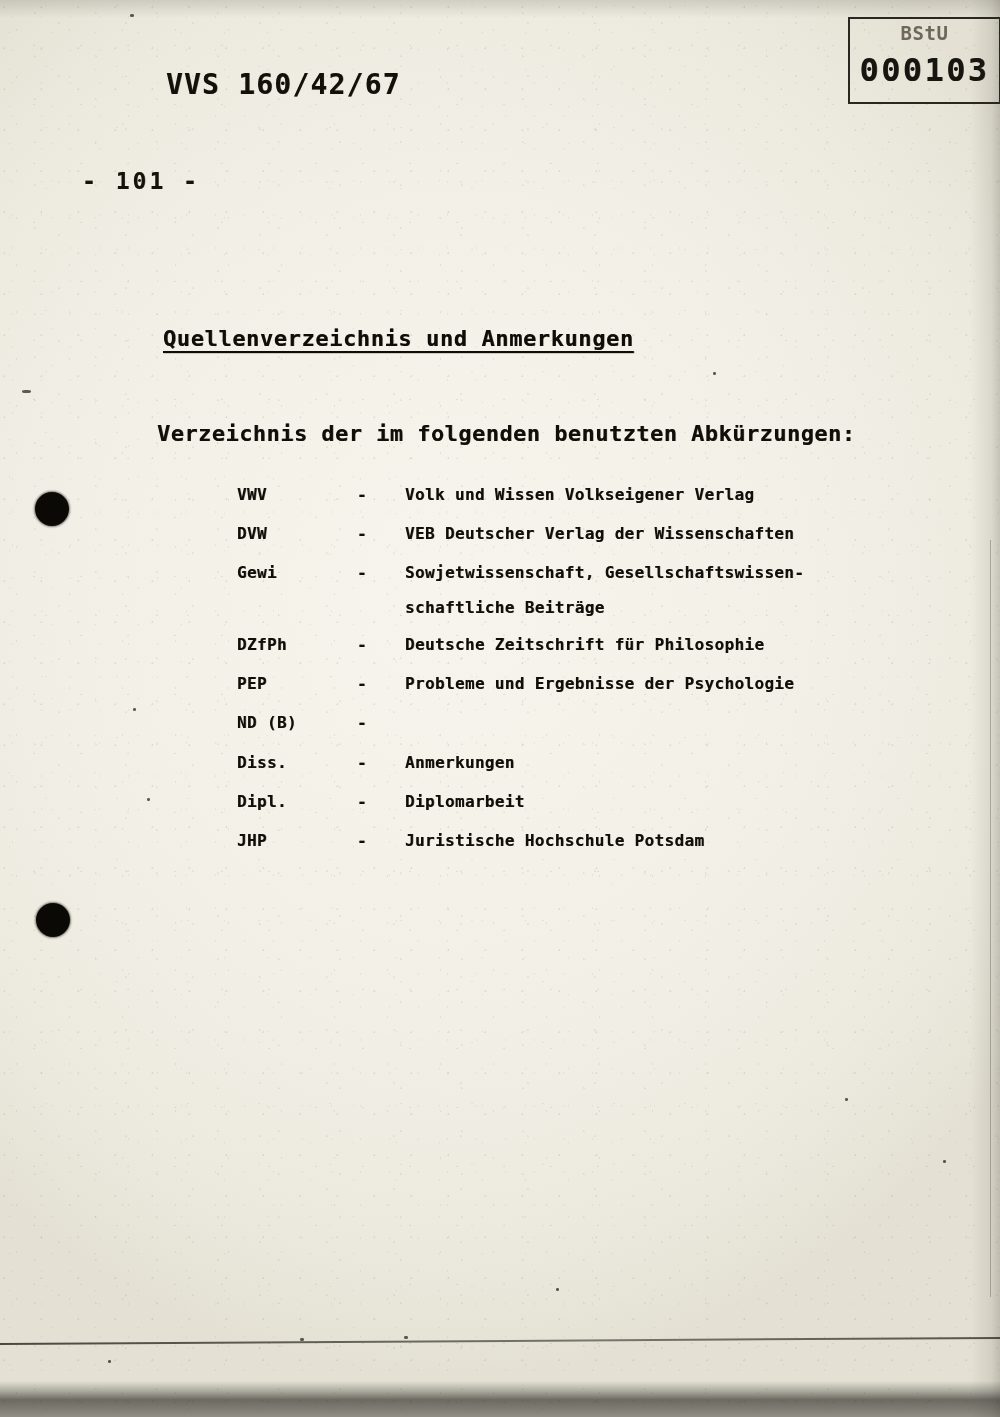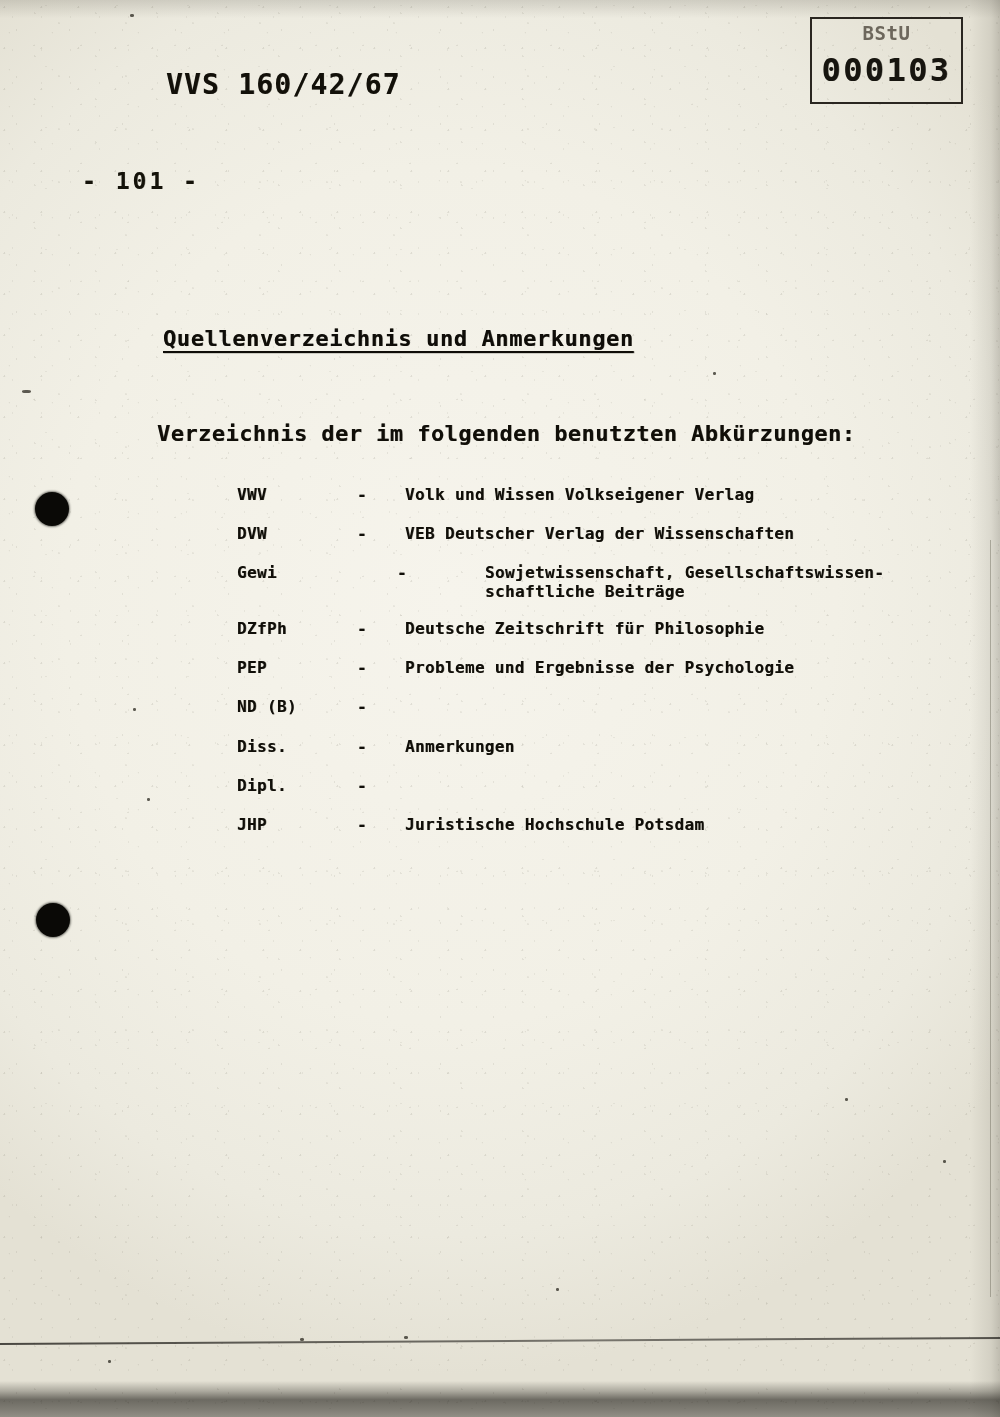--- a/index.html
+++ b/index.html
@@ -142,56 +142,56 @@
     display: flex;
     align-items: flex-start;
     margin-bottom: 21px;
     font-size: 16px;
     font-weight: 700;
     letter-spacing: .35px;
     line-height: 1.13;
     color: #100e08;
     text-shadow: .45px .3px 0 rgba(18,16,10,.55);
   }
-  .abbrev-row.tight { margin-bottom: 19px; gap: 40px; }
+  .abbrev-row.tight { margin-bottom: 19px; }
 
   .abbrev-short {
     width: 120px;
     flex: 0 0 120px;
     white-space: nowrap;
   }
   .abbrev-dash {
     width: 48px;
     flex: 0 0 48px;
     text-align: left;
   }
   .abbrev-full {
     flex: 1 1 auto;
   }
   .abbrev-full .cont {
     display: block;
-    margin-top: 1px;
+    margin-top: 17px;
   }
 
   
   .hole {
     position: absolute;
     width: 34px;
     height: 34px;
     border-radius: 50%;
     background: #0a0906;
     box-shadow: 0 0 2px 1px rgba(10,9,6,.5);
   }
   .hole-1 { left: 35px; top: 492px; }
   .hole-2 { left: 36px; top: 903px; }
 
   
   .stamp-box {
     position: absolute;
-    left: 810px;
+    left: 848px;
     top: 17px;
     width: 153px;
     height: 87px;
     border: 2px solid #2a2620;
     box-sizing: border-box;
     display: flex;
     flex-direction: column;
     align-items: center;
     justify-content: flex-start;
     padding-top: 3px;
@@ -281,20 +281,21 @@
 
     <div class="abbrev-row">
       <span class="abbrev-short">Diss.</span>
       <span class="abbrev-dash">-</span>
       <span class="abbrev-full">Anmerkungen</span>
     </div>
 
     <div class="abbrev-row">
       <span class="abbrev-short">Dipl.</span>
       <span class="abbrev-dash">-</span>
+      <span class="abbrev-full">Diplomarbeit</span>
     </div>
 
     <div class="abbrev-row">
       <span class="abbrev-short">JHP</span>
       <span class="abbrev-dash">-</span>
       <span class="abbrev-full">Juristische Hochschule Potsdam</span>
     </div>
 
   </div>
 

